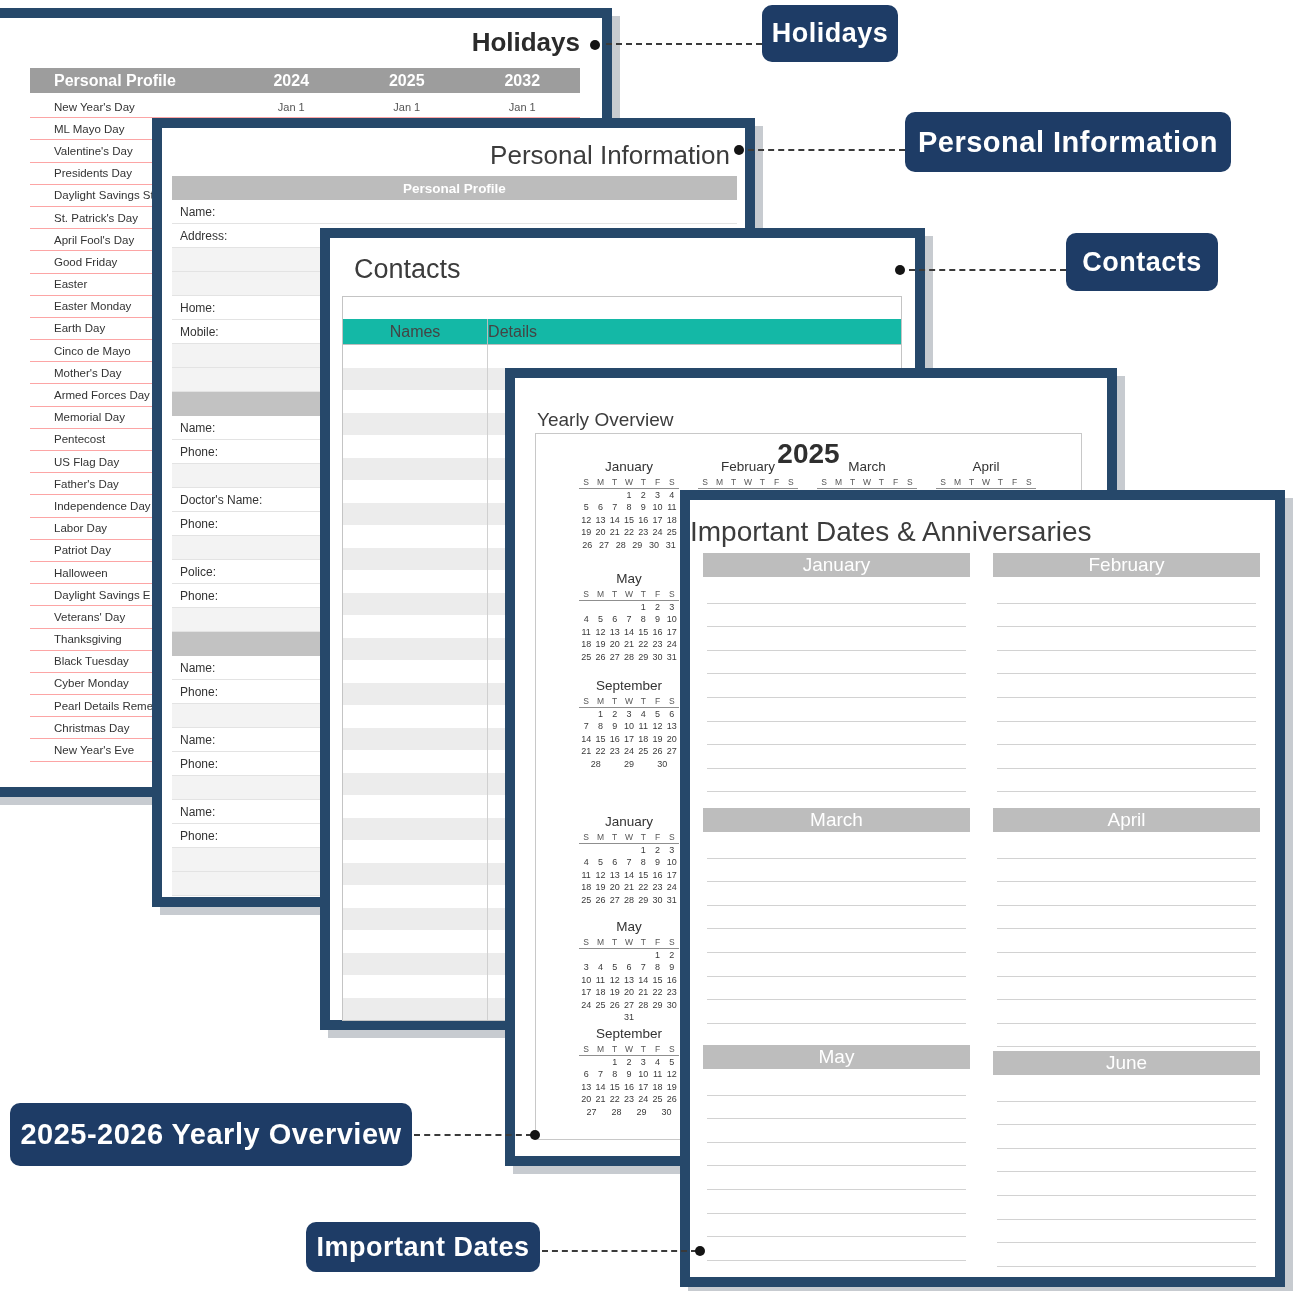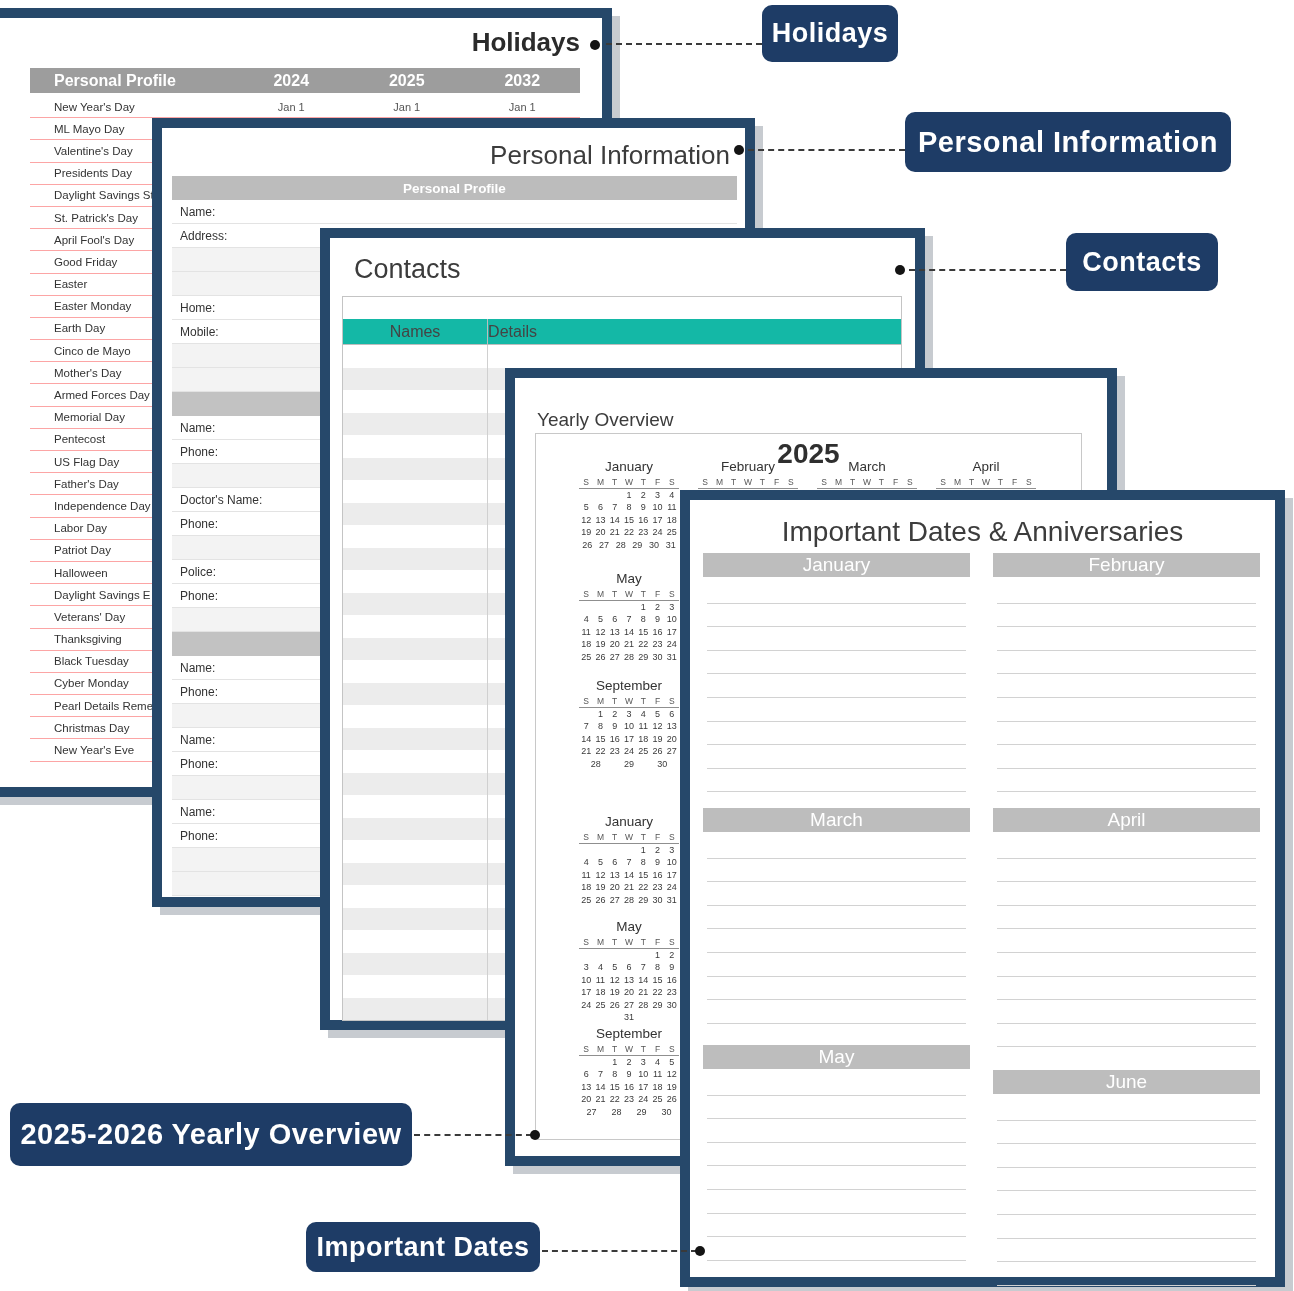--- a/index.html
+++ b/index.html
@@ -63,21 +63,21 @@
   .yr-year{position:absolute;left:0;top:4px;width:100%;text-align:center;font-size:28px;font-weight:bold;color:#2f2f2f;}
   .mini-month{position:absolute;width:100px;}
   .mm-name{text-align:center;font-size:13.5px;color:#333;margin-bottom:3px;}
   .mm-wd{display:flex;border-bottom:1px solid #8f8f8f;padding-bottom:1px;}
   .mm-wd span{flex:1;text-align:center;font-size:8.5px;color:#555;}
   .mm-week{display:flex;height:12.4px;}
   .mm-week span{flex:1;text-align:center;font-size:9px;color:#3a3a3a;line-height:12.4px;}
 
   
   #page-important{left:680px;top:490px;width:585px;height:777px;z-index:5;}
-  .im-title{position:absolute;left:0;top:16px;width:100%;text-align:center;font-size:28px;color:#3c3c3c;}
+  .im-title{position:absolute;left:0;top:16px;width:100%;text-align:left;font-size:28px;color:#3c3c3c;}
   .im-section{position:absolute;width:267px;}
   .im-bar{height:24px;background:#bdbdbd;color:#fff;font-size:19px;display:flex;align-items:center;justify-content:center;}
   .im-lines{margin-top:3px;}
   .im-line{height:22.6px;border-bottom:1px solid #d2d2d2;width:97%;margin:0 auto;}
 </style>
 </head>
 <body>
 
 <div id="canvas">
 
@@ -897,21 +897,21 @@
               <div class="im-line"></div>
               <div class="im-line"></div>
               <div class="im-line"></div>
               <div class="im-line"></div>
               <div class="im-line"></div>
               <div class="im-line"></div>
               <div class="im-line"></div>
               <div class="im-line"></div>
             </div>
           </div>
-          <div class="im-section" style="left: 303px; top: 570px;">
+          <div class="im-section" style="left: 303px; top: 551px;">
             <div class="im-bar">June</div>
             <div class="im-lines">
               <div class="im-line"></div>
               <div class="im-line"></div>
               <div class="im-line"></div>
               <div class="im-line"></div>
               <div class="im-line"></div>
               <div class="im-line"></div>
               <div class="im-line"></div>
               <div class="im-line"></div>

